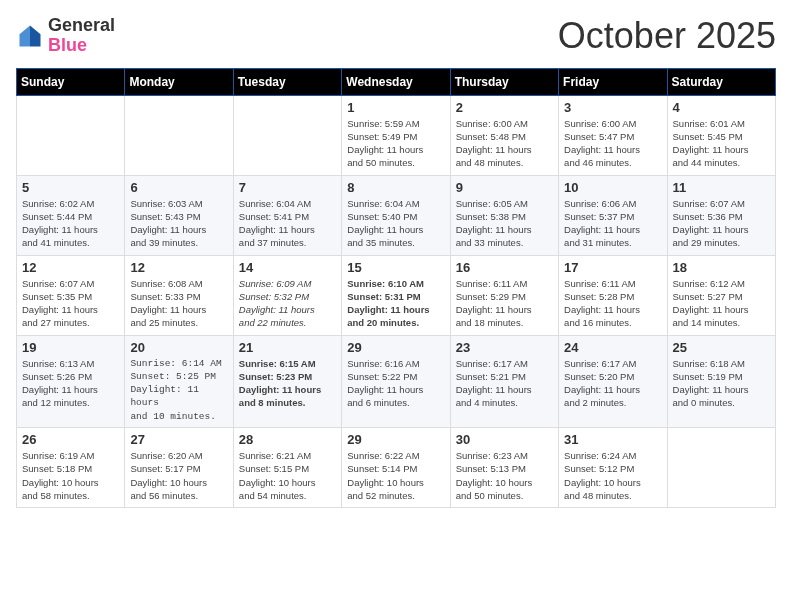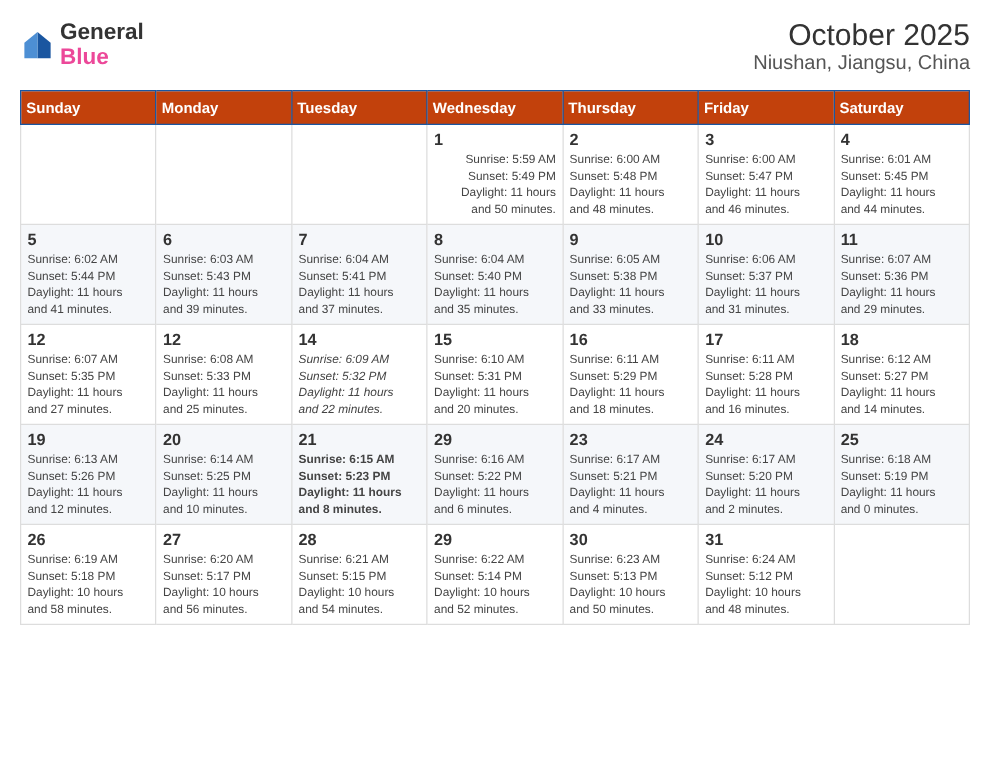--- a/index.html
+++ b/index.html
@@ -30,36 +30,36 @@
     .logo-text .general { color: #333; }
     .logo-text .blue { color: #ec4899; }
     .logo-icon {
       width: 28px;
       height: 28px;
     }
     .title-block {
       text-align: right;
     }
     .month-title {
-      font-size: 24px;
+      font-size: 36px;
       font-weight: 300;
       color: #333;
       line-height: 1.1;
     }
     .location {
       font-size: 16px;
       color: #555;
     }
     .calendar {
       width: 100%;
       border-collapse: collapse;
       border: 1px solid #ccc;
     }
     .calendar th {
-      background-color: #c2410c;
+      background-color: #000000;
       color: #fff;
       font-size: 12px;
       font-weight: bold;
       padding: 6px 4px;
       text-align: left;
       border: 1px solid #1a56a0;
     }
     .calendar td {
       width: calc(100% / 7);
       vertical-align: top;
@@ -97,21 +97,20 @@
       <polygon points="16,4 28,14 28,28 16,28 16,4" fill="#1a56a0"></polygon>
       <polygon points="16,4 4,14 4,28 16,28 16,4" fill="#4d8fd4"></polygon>
     </svg>
     <div class="logo-text">
       <span class="general">General</span><br>
       <span class="blue">Blue</span>
     </div>
   </div>
   <div class="title-block">
     <div class="month-title">October 2025</div>
-    <div class="location">Niushan, Jiangsu, China</div>
   </div>
 </div>
 
 <table class="calendar">
   <thead>
     <tr>
     <th>Sunday</th>
         <th>Monday</th>
         <th>Tuesday</th>
         <th>Wednesday</th>
@@ -120,21 +119,21 @@
         <th>Saturday</th>
       </tr>
   </thead>
   <tbody id="calendar-body">
   <tr>
         <td class="empty-cell"></td>
         <td class="empty-cell"></td>
         <td class="empty-cell"></td>
         <td>
           <div class="day-number">1</div>
-          <div class="day-detail" style="white-space: pre-line; text-align: right;">Sunrise: 5:59 AM
+          <div class="day-detail" style="white-space: pre-line;">Sunrise: 5:59 AM
 Sunset: 5:49 PM
 Daylight: 11 hours
 and 50 minutes.</div>
         </td>
         <td>
           <div class="day-number">2</div>
           <div class="day-detail" style="white-space: pre-line;">Sunrise: 6:00 AM
 Sunset: 5:48 PM
 Daylight: 11 hours
 and 48 minutes.</div>
@@ -222,21 +221,21 @@
         </td>
         <td>
           <div class="day-number">14</div>
           <div class="day-detail" style="white-space: pre-line; font-style: italic;">Sunrise: 6:09 AM
 Sunset: 5:32 PM
 Daylight: 11 hours
 and 22 minutes.</div>
         </td>
         <td>
           <div class="day-number">15</div>
-          <div class="day-detail" style="white-space: pre-line;">Sunrise: 6:10 AM
+          <div class="day-detail" style="white-space: pre-line; font-weight: bold;">Sunrise: 6:10 AM
 Sunset: 5:31 PM
 Daylight: 11 hours
 and 20 minutes.</div>
         </td>
         <td>
           <div class="day-number">16</div>
           <div class="day-detail" style="white-space: pre-line;">Sunrise: 6:11 AM
 Sunset: 5:29 PM
 Daylight: 11 hours
 and 18 minutes.</div>
@@ -259,21 +258,21 @@
       <tr>
         <td>
           <div class="day-number">19</div>
           <div class="day-detail" style="white-space: pre-line;">Sunrise: 6:13 AM
 Sunset: 5:26 PM
 Daylight: 11 hours
 and 12 minutes.</div>
         </td>
         <td>
           <div class="day-number">20</div>
-          <div class="day-detail" style="white-space: pre-line;">Sunrise: 6:14 AM
+          <div class="day-detail" style="white-space: pre-line; font-family: Liberation Mono, monospace;">Sunrise: 6:14 AM
 Sunset: 5:25 PM
 Daylight: 11 hours
 and 10 minutes.</div>
         </td>
         <td>
           <div class="day-number">21</div>
           <div class="day-detail" style="white-space: pre-line; font-weight: bold;">Sunrise: 6:15 AM
 Sunset: 5:23 PM
 Daylight: 11 hours
 and 8 minutes.</div>

